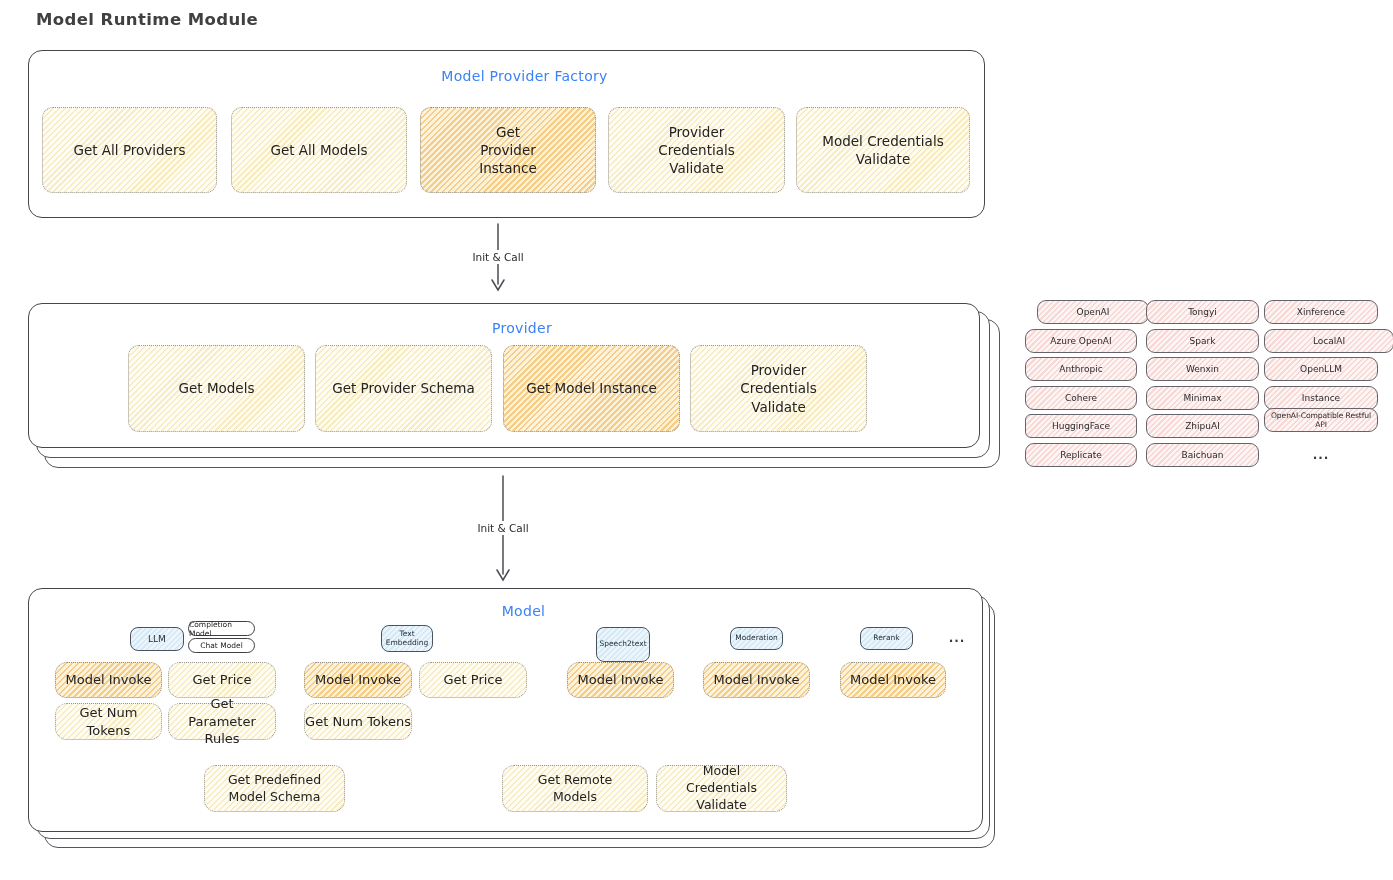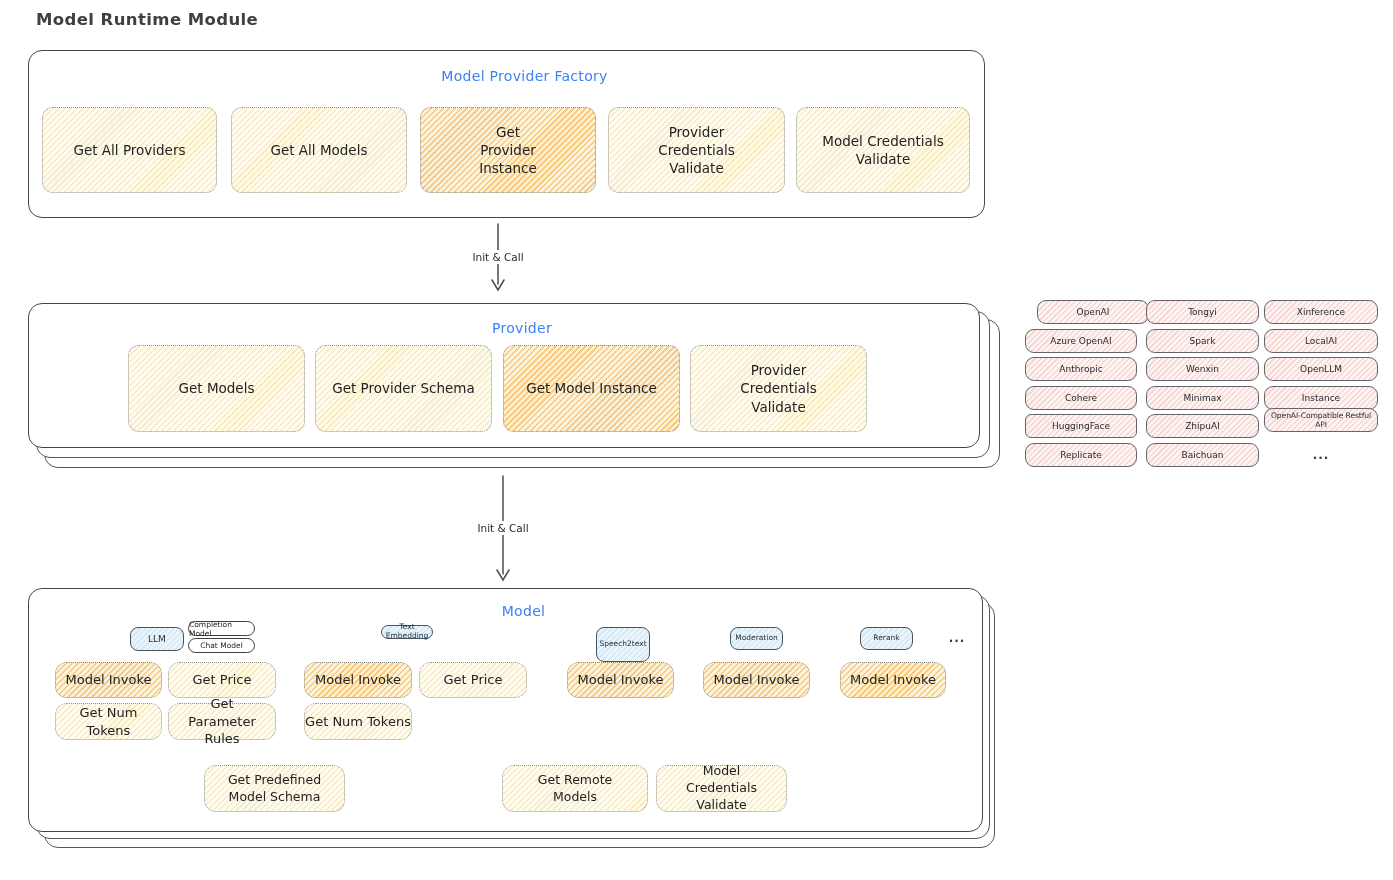--- a/index.html
+++ b/index.html
@@ -106,21 +106,21 @@
   <div class="sketch-box orange" style="left:503px; top:345px; width:177px; height:87px; padding:0 12px;">Get Model Instance</div>
   <div class="sketch-box" style="left:315px; top:345px; width:177px; height:87px; padding:0 12px;">Get Provider Schema</div>
   <div class="sketch-box" style="left:690px; top:345px; width:177px; height:87px; padding:0 24px;">Provider Credentials Validate</div>
 
   <div class="pink-box" style="left:1025px; top:300px; width:112px;margin-left:12px;">OpenAI</div>
   <div class="pink-box" style="left:1146px; top:300px; width:113px;">Tongyi</div>
   <div class="pink-box" style="left:1264px; top:300px; width:114px;">Xinference</div>
 
   <div class="pink-box" style="left:1025px; top:329px; width:112px;">Azure OpenAI</div>
   <div class="pink-box" style="left:1146px; top:329px; width:113px;">Spark</div>
-  <div class="pink-box" style="left:1264px; top:329px; width:114px;">LocalAI</div>
+  <div class="pink-box" style="left:1264px; top:329px; width:130px;">LocalAI</div>
 
   <div class="pink-box" style="left:1025px; top:357px; width:112px;">Anthropic</div>
   <div class="pink-box" style="left:1146px; top:357px; width:113px;">Wenxin</div>
   <div class="pink-box" style="left:1264px; top:357px; width:114px;">OpenLLM</div>
 
   <div class="pink-box" style="left:1025px; top:386px; width:112px;">Cohere</div>
   <div class="pink-box" style="left:1146px; top:386px; width:113px;">Minimax</div>
   <div class="pink-box" style="left:1264px; top:386px; width:114px;">Instance</div>
 
   <div class="pink-box" style="left:1025px; top:414px; width:112px;border-radius:6px;">HuggingFace</div>
@@ -138,21 +138,21 @@
   <div class="arrow-label" style="left:453px; top:521px; width:100px;">Init &amp; Call</div>
 
   <div class="container back" style="left:44px; top:602px; width:951px; height:246px;"></div>
   <div class="container back" style="left:36px; top:595px; width:954px; height:244px;"></div>
   <div class="container" style="left:28px; top:588px; width:955px; height:244px;"></div>
   <div class="section-title" style="left:28px; top:603px; width:955px;">Model</div>
 
   <div class="blue-tag" style="left:130px; top:627px; width:54px; height:24px;">LLM</div>
   <div class="white-tag" style="left:188px; top:621px; width:67px; height:15px;">Completion Model</div>
   <div class="white-tag" style="left:188px; top:638px; width:67px; height:15px;">Chat Model</div>
-  <div class="blue-tag tiny" style="left:381px; top:625px; width:52px; height:14px; padding:1px 6px;">Text Embedding</div>
+  <div class="blue-tag tiny" style="left:381px; top:625px; width:52px; height:27px; padding:1px 6px;">Text Embedding</div>
   <div class="blue-tag tiny" style="left:596px; top:627px; width:54px; height:35px;">Speech2text</div>
   <div class="blue-tag tiny" style="left:730px; top:627px; width:53px; height:23px;">Moderation</div>
   <div class="blue-tag tiny" style="left:860px; top:627px; width:53px; height:23px;">Rerank</div>
   <div class="ellipsis-text" style="left:945px; top:631px; width:24px;">...</div>
 
   <div class="sketch-box orange small" style="left:55px; top:662px; width:107px; height:36px;">Model Invoke</div>
   <div class="sketch-box small" style="left:168px; top:662px; width:108px; height:36px;">Get Price</div>
   <div class="sketch-box orange small" style="left:304px; top:662px; width:108px; height:36px;">Model Invoke</div>
   <div class="sketch-box small" style="left:419px; top:662px; width:108px; height:36px;">Get Price</div>
   <div class="sketch-box orange small" style="left:567px; top:662px; width:107px; height:36px;">Model Invoke</div>

